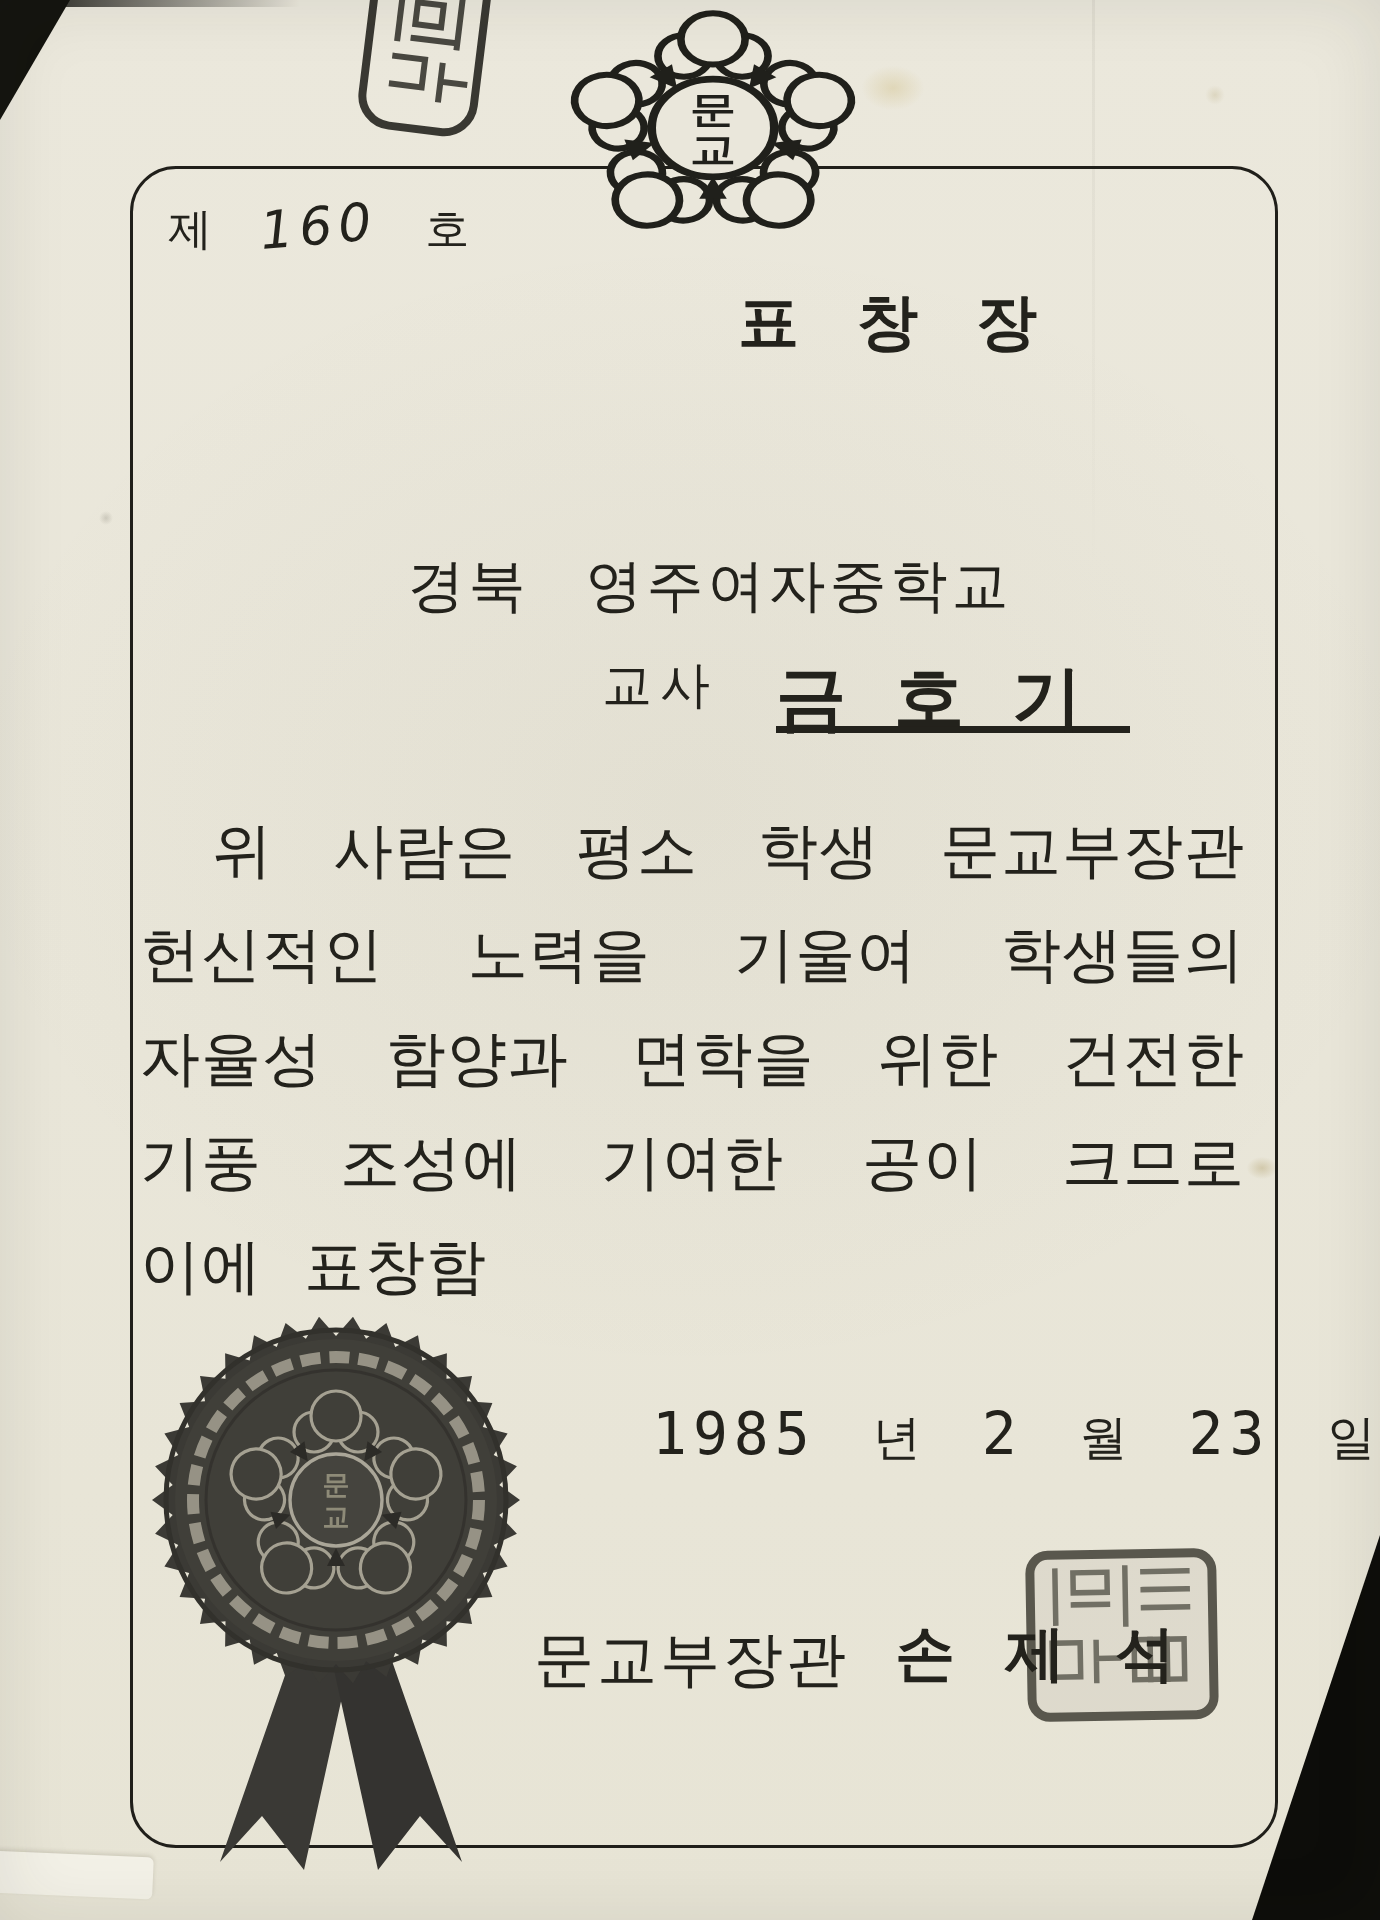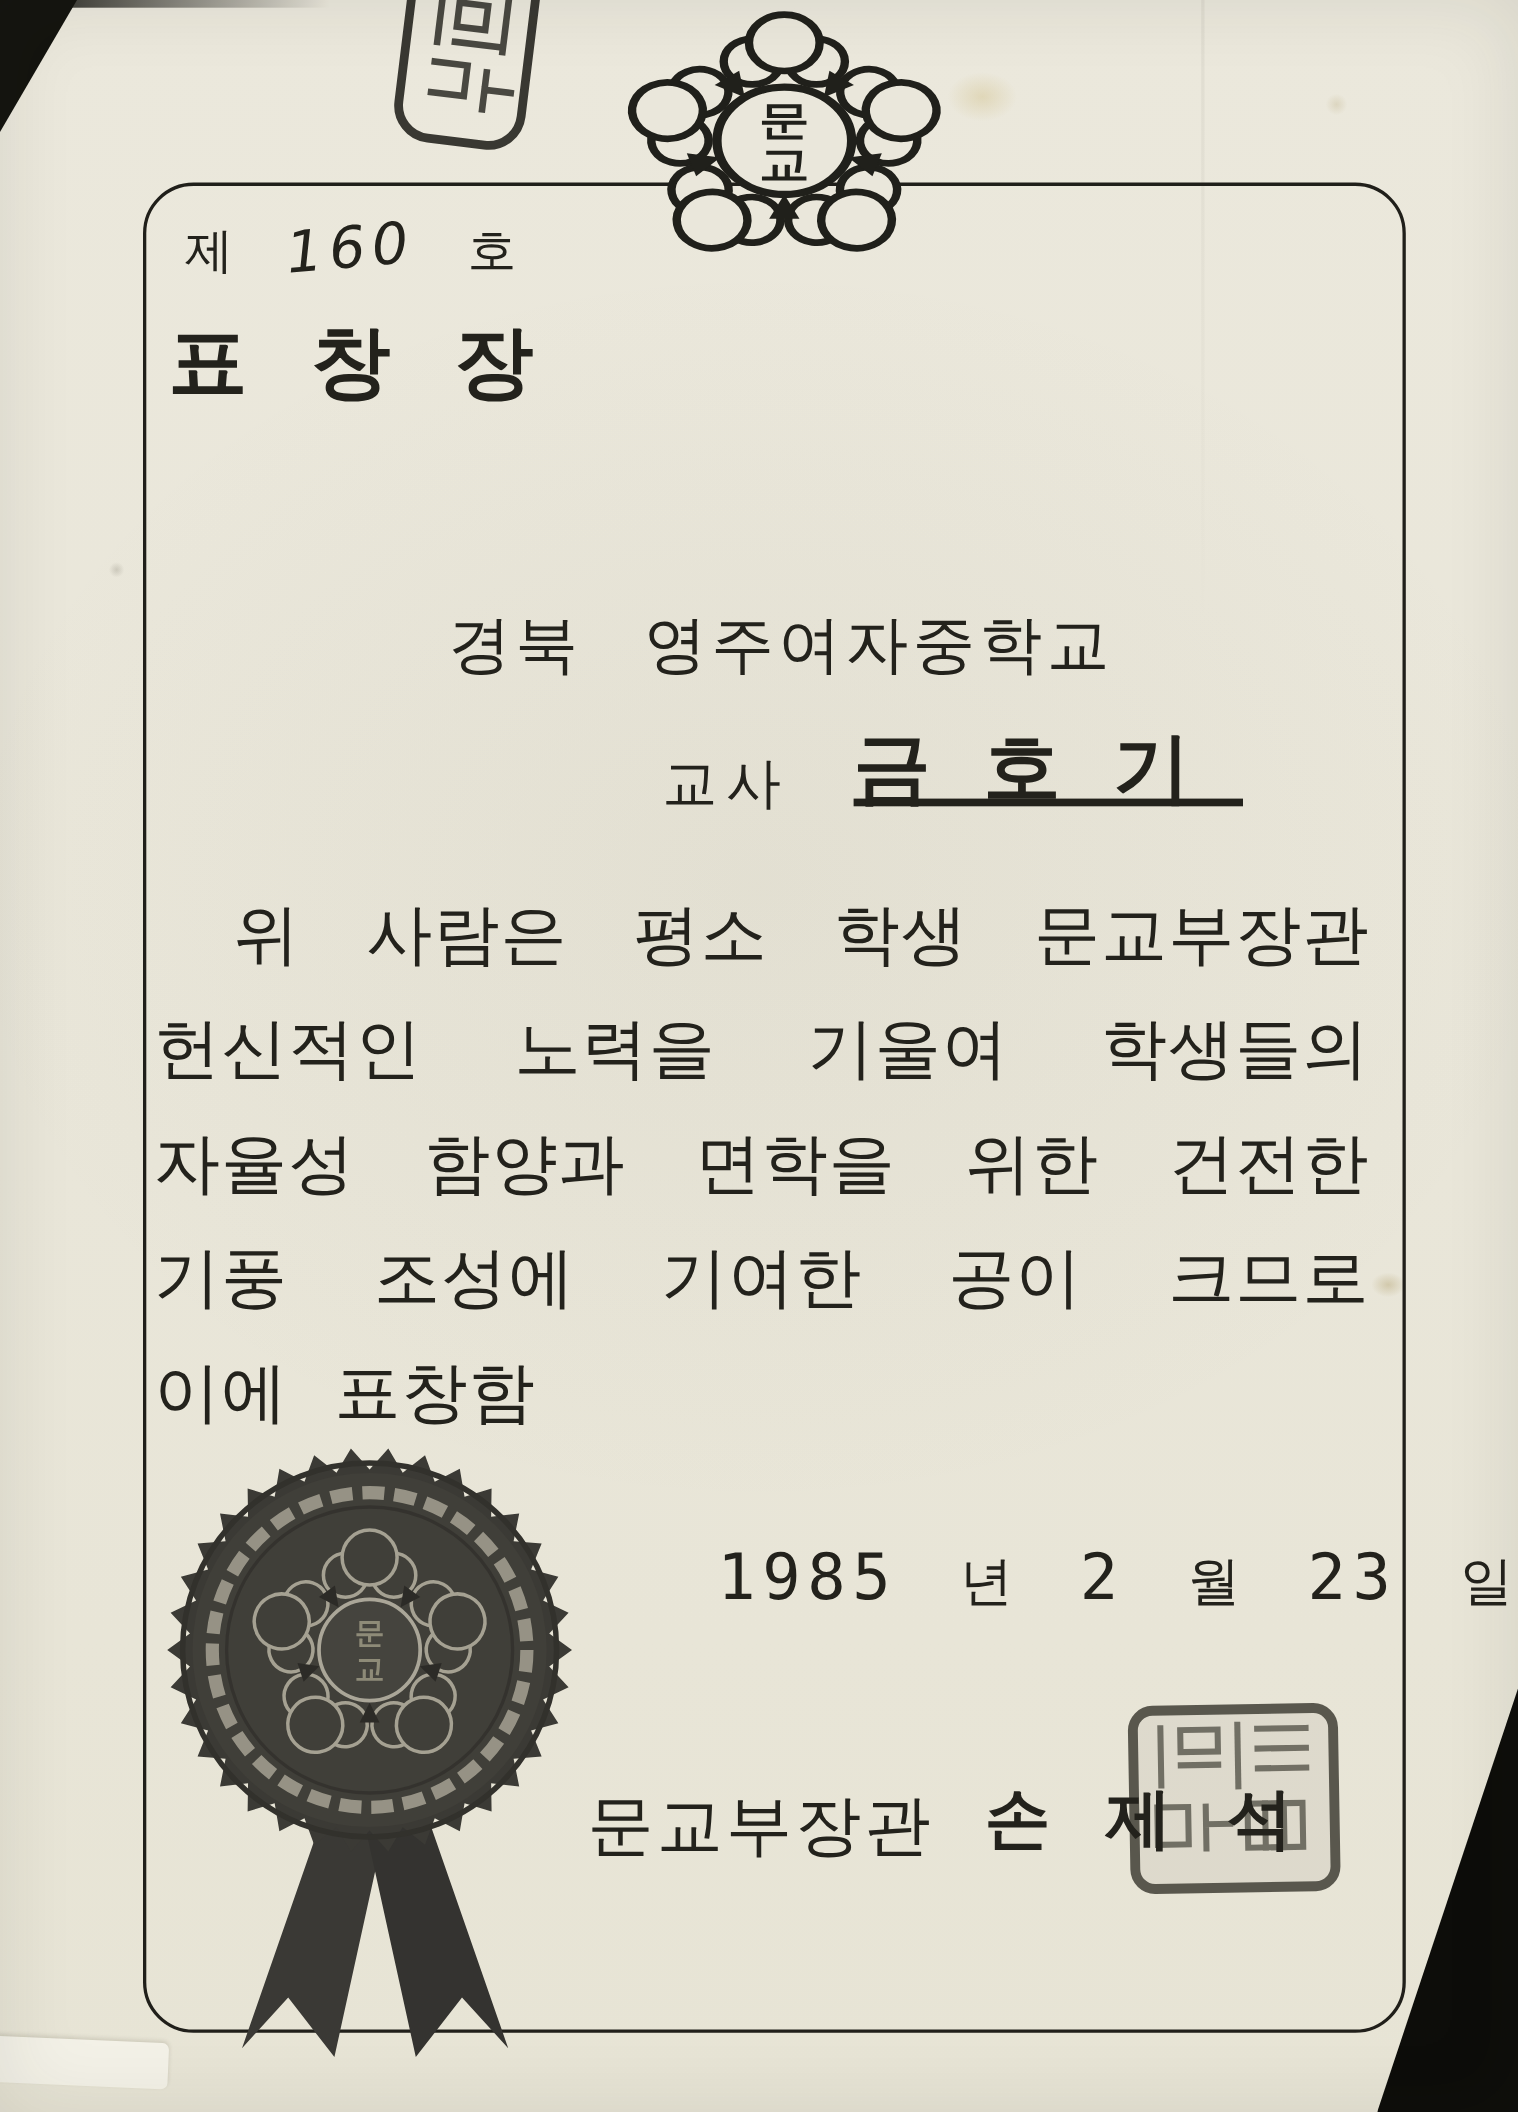--- a/index.html
+++ b/index.html
@@ -27,26 +27,26 @@
   .crease-v{position:absolute;left:1092px;top:0;width:3px;height:580px;
     background:linear-gradient(180deg,rgba(40,38,28,.06),rgba(40,38,28,0));}
   
   .frame{position:absolute;left:130px;top:166px;width:1142px;height:1676px;
     border:3.5px solid #201f1a;border-radius:46px;}
   
   .serial{position:absolute;left:168px;top:196px;display:flex;align-items:baseline;}
   .serial .kw{font-size:44px;}
   .serial .num{font-size:52px;font-style:italic;margin:0 48px;transform:rotate(-5deg);letter-spacing:6px;}
   
-  .title{position:absolute;left:95px;top:282px;width:1000px;text-align:left;
-    font-size:72px;font-weight:700;letter-spacing:58px;text-indent:58px;}
+  .title{position:absolute;left:95px;top:282px;width:1000px;text-align:right;
+    font-size:61px;font-weight:700;letter-spacing:58px;text-indent:58px;}
   
   .school{position:absolute;left:160px;top:548px;width:1100px;text-align:center;
     font-size:57px;word-spacing:34px;letter-spacing:4px;}
-  .roleline{position:absolute;left:602px;top:652px;display:flex;align-items:flex-end;}
+  .roleline{position:absolute;left:602px;top:652px;display:flex;align-items:flex-start;}
   .role{font-size:50px;letter-spacing:8px;}
   .name{font-size:70px;letter-spacing:48px;margin-left:58px;font-weight:700;text-decoration:underline;}
   
   .body-line{position:absolute;left:140px;width:1105px;font-size:60px;line-height:100px;
     text-align:justify;text-align-last:justify;letter-spacing:1px;}
   .body-line.first{padding-left:72px;width:1033px;}
   .body-line.last{text-align:left;text-align-last:left;word-spacing:22px;}
   
   .date{position:absolute;left:652px;top:1400px;display:flex;align-items:baseline;gap:47px;}
   .date .d{font-family:"DejaVu Sans Mono","Liberation Mono",monospace;font-size:58px;letter-spacing:6px;}

